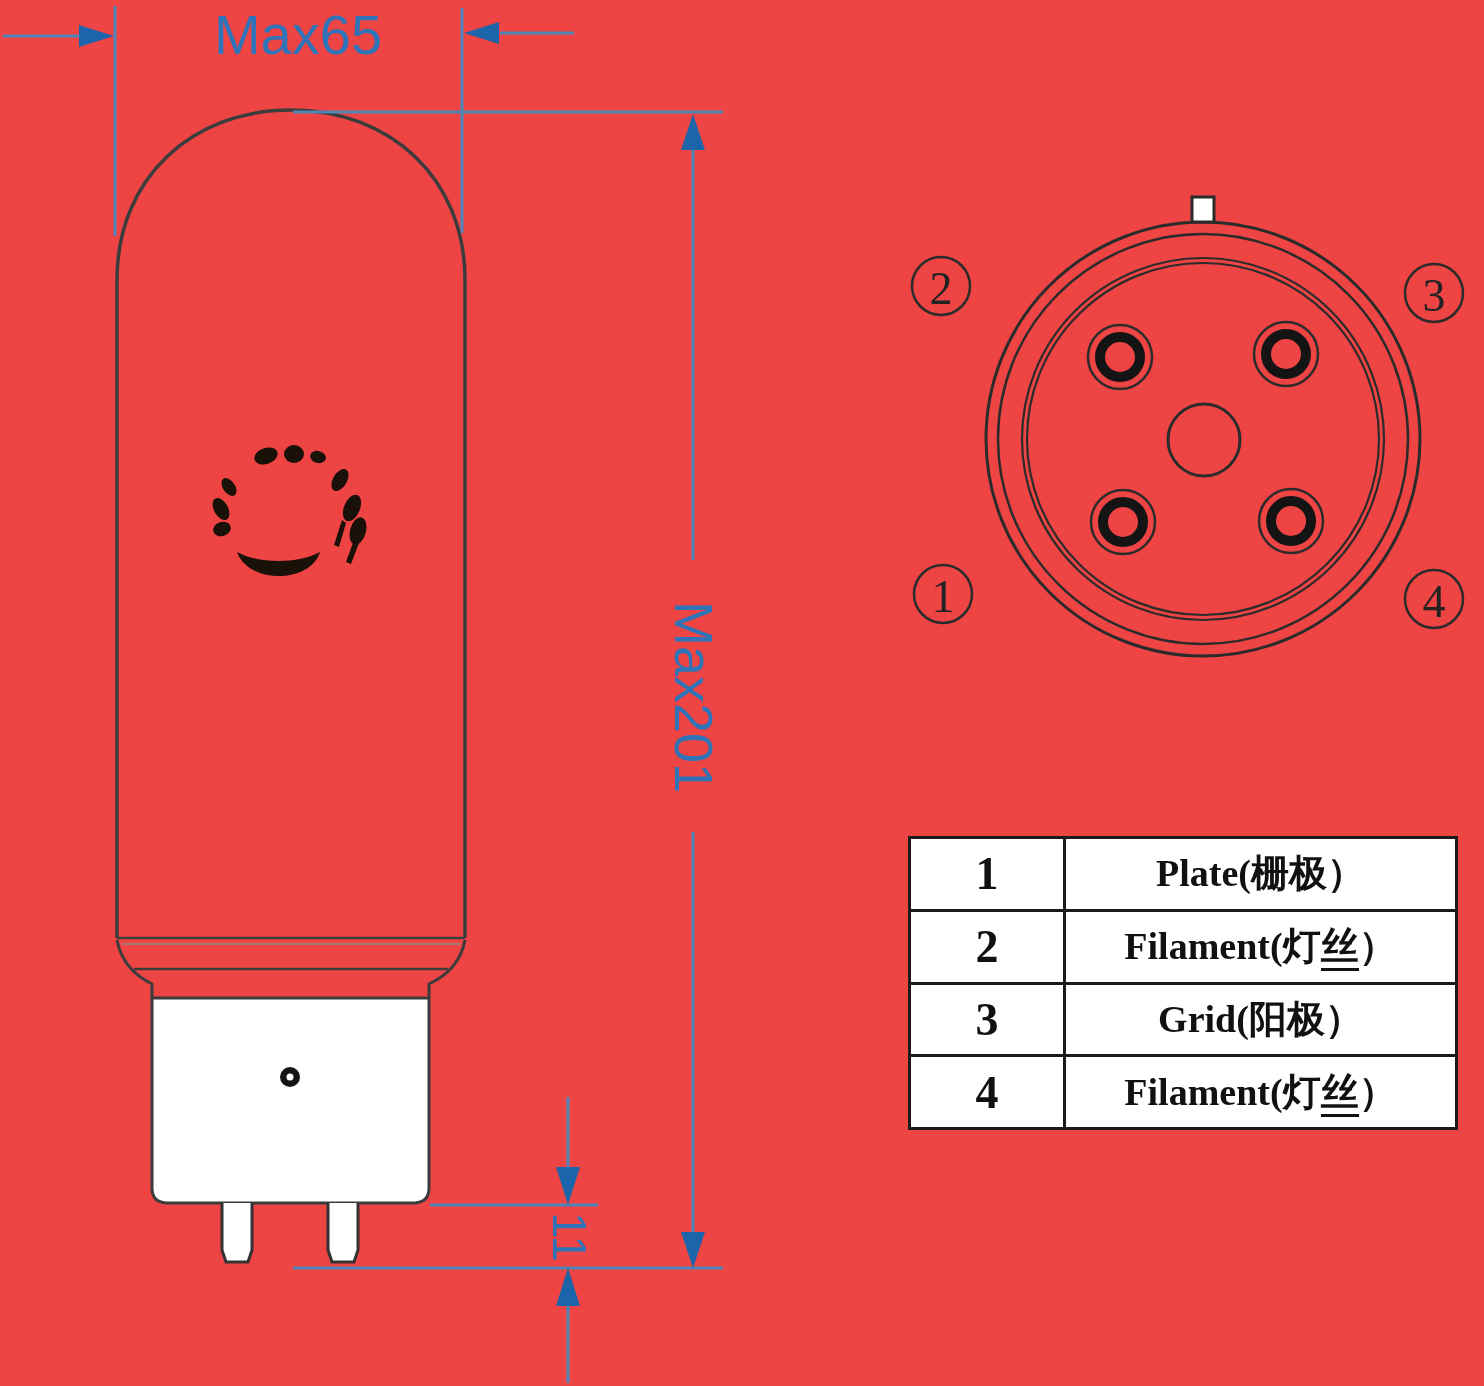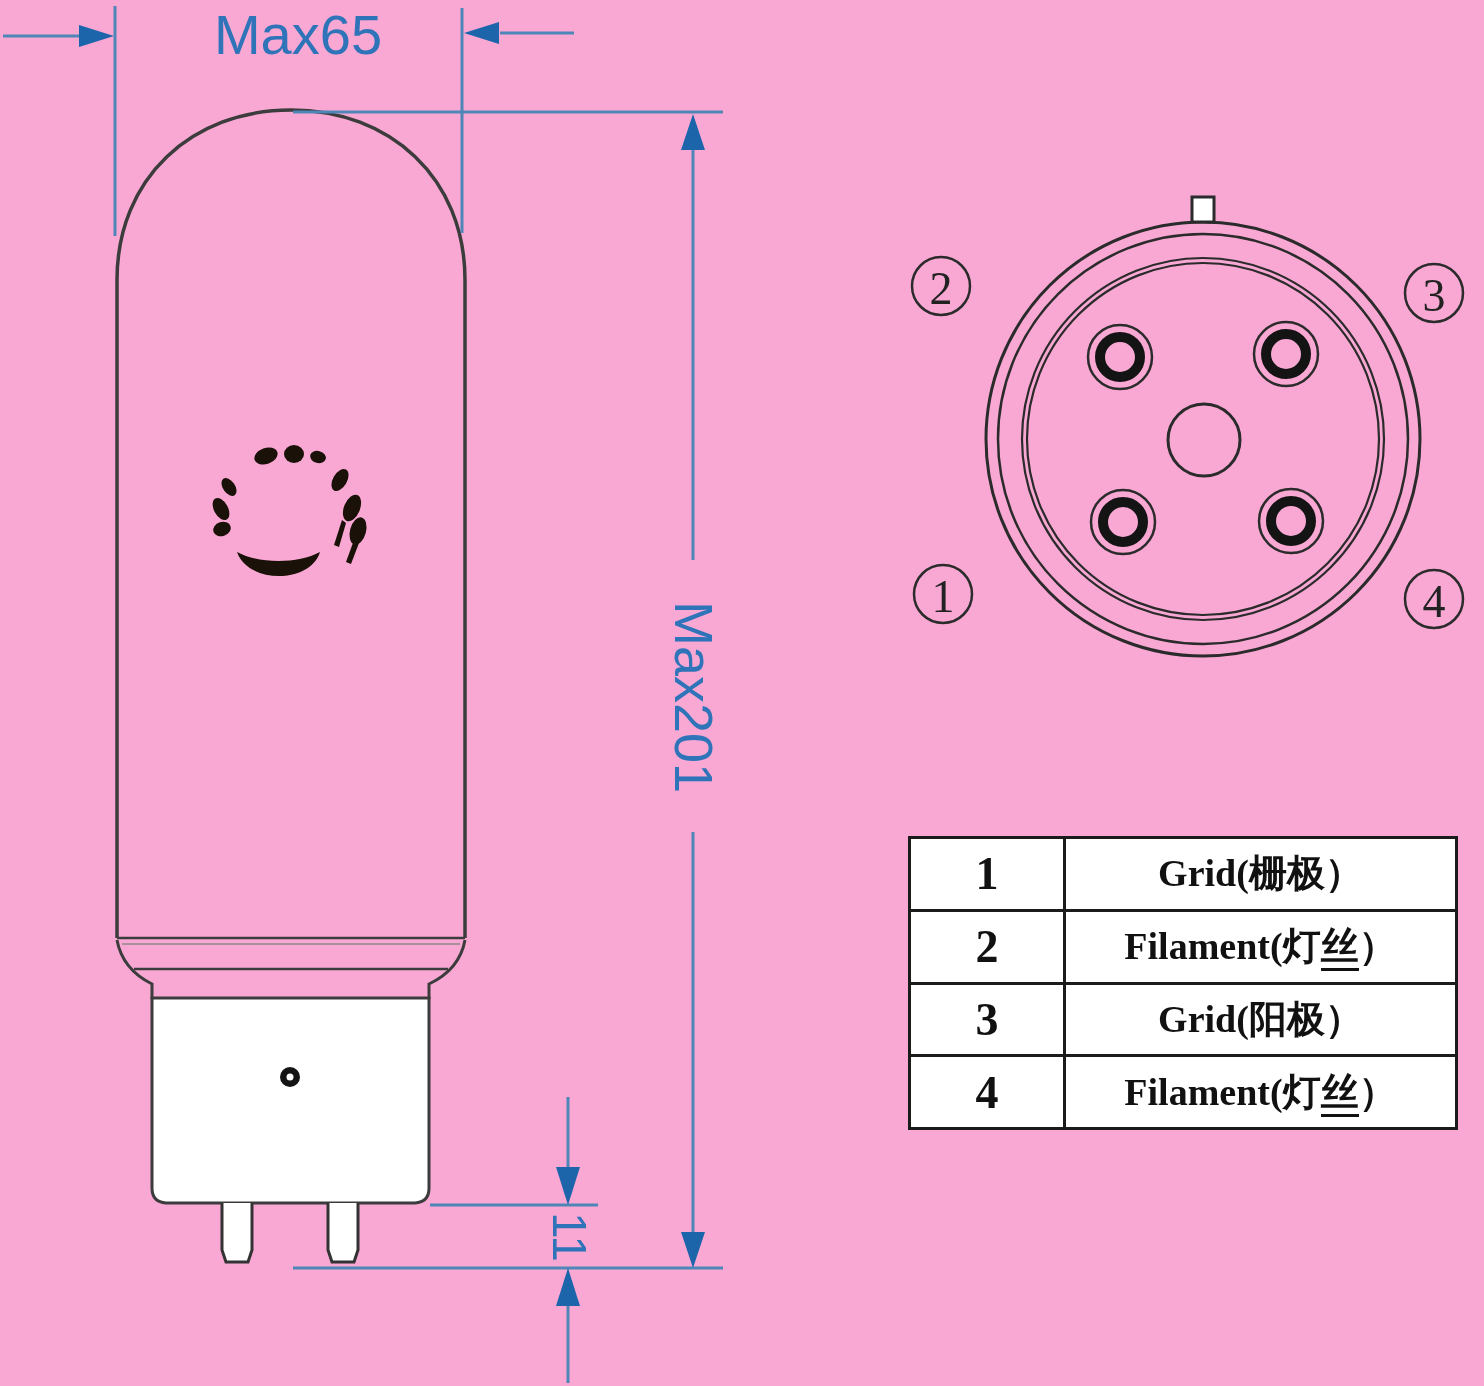--- a/index.html
+++ b/index.html
@@ -1,16 +1,16 @@
 <!DOCTYPE html>
 <html><head>
 <meta charset="utf-8">
 <style>
   html,body{margin:0;padding:0;background:#ffffff;}
-  .canvas{position:relative;width:1484px;height:1386px;background:#f9a8d4;overflow:hidden;
+  .canvas{position:relative;width:1484px;height:1386px;background:#ef4444;overflow:hidden;
           font-family:"Liberation Sans",sans-serif;}
   svg{position:absolute;left:0;top:0;}
   .dim-text{font-family:"Liberation Sans",sans-serif;fill:#2f74b8;}
   .pin-num{font-family:"Liberation Serif",serif;fill:#222222;}
   table.pin-table{position:absolute;left:908px;top:836px;width:550px;height:294px;
     border-collapse:collapse;table-layout:fixed;background:#ffffff;
     font-family:"Liberation Serif",serif;color:#111111;}
   table.pin-table td{border:3px solid #1b1b1b;text-align:center;vertical-align:middle;padding:0;}
   td.num-cell{width:152px;font-size:46px;font-weight:bold;}
   td.fn-cell{font-size:38px;font-weight:bold;}
@@ -120,21 +120,21 @@
   <text class="pin-num" x="1434" y="295" font-size="46" text-anchor="middle" dominant-baseline="central">3</text>
   <text class="pin-num" x="943" y="596" font-size="46" text-anchor="middle" dominant-baseline="central">1</text>
   <text class="pin-num" x="1434" y="601" font-size="46" text-anchor="middle" dominant-baseline="central">4</text>
 </svg>
 
 <table class="pin-table">
   <tbody>
         <tr>
     <td class="num-cell">1</td>
     <td class="fn-cell">
-      <span>Grid(栅极</span><span class="u"></span><span>）</span>
+      <span>Plate(栅极</span><span class="u"></span><span>）</span>
     </td>
   </tr>
   <tr>
     <td class="num-cell">2</td>
     <td class="fn-cell">
       <span>Filament(灯</span><span class="u">丝</span><span>）</span>
     </td>
   </tr>
   <tr>
     <td class="num-cell">3</td>

